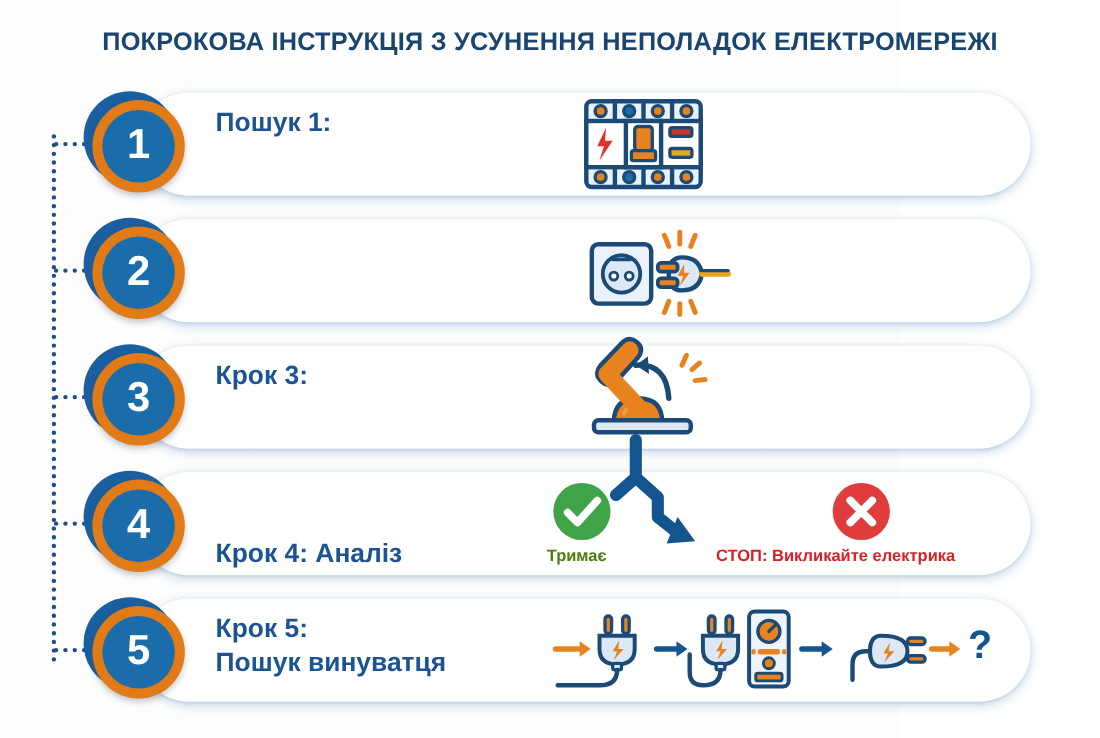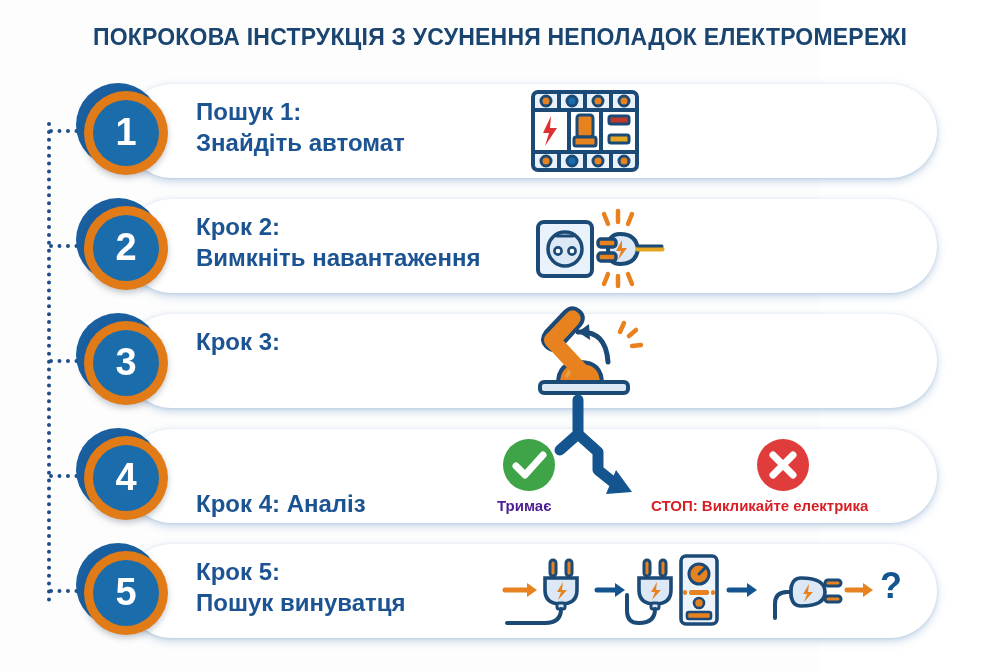--- a/index.html
+++ b/index.html
@@ -104,21 +104,21 @@
   
   .icon-slot{position:absolute;}
 
   
   .lbl{
     position:absolute;
     font-weight:bold;
     font-size:15px;
     white-space:nowrap;
   }
-  .lbl-ok{color:#4c1d95;}
+  .lbl-ok{color:#4d7c0f;}
   .lbl-stop{color:#d81f26;}
 
   svg{display:block;overflow:visible;}
 </style>
 </head>
 <body>
 
 <div id="infographic">
 
   <div class="title">ПОКРОКОВА ІНСТРУКЦІЯ З УСУНЕННЯ НЕПОЛАДОК ЕЛЕКТРОМЕРЕЖІ</div>
@@ -132,21 +132,20 @@
 
   <div class="card" style="top:84px"></div>
   <div class="badge" style="top:83px">
     <div class="back"></div>
     <div class="ring"></div>
     <div class="inner"></div>
     <div class="num">1</div>
   </div>
   <div class="steptext" style="top:96px">
     <span class="l1">Пошук 1:</span>
-    <span class="l2">Знайдіть автомат</span>
   </div>
   <div class="icon-slot" style="left:525px;top:88px">
     <svg width="120" height="86" viewBox="0 0 120 86">
       <rect x="8" y="4" width="104" height="78" rx="5" fill="#e9f1fa" stroke="#1b4a77" stroke-width="4"></rect>
       <rect x="8" y="22" width="104" height="42" fill="#ffffff" stroke="#1b4a77" stroke-width="4"></rect>
       <line x1="34" y1="4" x2="34" y2="22" stroke="#1b4a77" stroke-width="4"></line>
       <line x1="60" y1="4" x2="60" y2="22" stroke="#1b4a77" stroke-width="4"></line>
       <line x1="86" y1="4" x2="86" y2="22" stroke="#1b4a77" stroke-width="4"></line>
       <line x1="34" y1="64" x2="34" y2="82" stroke="#1b4a77" stroke-width="4"></line>
       <line x1="60" y1="64" x2="60" y2="82" stroke="#1b4a77" stroke-width="4"></line>
@@ -168,24 +167,20 @@
     </svg>
   </div>
 
   <div class="card" style="top:199px"></div>
   <div class="badge" style="top:198px">
     <div class="back"></div>
     <div class="ring"></div>
     <div class="inner"></div>
     <div class="num">2</div>
   </div>
-  <div class="steptext" style="top:211px">
-    <span class="l1">Крок 2:</span>
-    <span class="l2">Вимкніть навантаження</span>
-  </div>
   <div class="icon-slot" style="left:534px;top:208px">
     <svg width="136" height="80" viewBox="0 0 136 80">
       <rect x="4" y="14" width="54" height="54" rx="6" fill="#e9f1fa" stroke="#1b4a77" stroke-width="4"></rect>
       <circle cx="31" cy="41" r="17" fill="#dce8f5" stroke="#1b4a77" stroke-width="3.5"></circle>
       <circle cx="24" cy="43" r="3.6" fill="#ffffff" stroke="#1b4a77" stroke-width="2.6"></circle>
       <circle cx="38" cy="43" r="3.6" fill="#ffffff" stroke="#1b4a77" stroke-width="2.6"></circle>
       <path d="M23 28 h16" stroke="#1b4a77" stroke-width="3.2" fill="none" stroke-linecap="round"></path>
       <path d="M86 26 q16 0 18 15 q-2 15 -18 15 q-12 0 -12 -15 q0 -15 12 -15 Z" fill="#dce8f5" stroke="#1b4a77" stroke-width="4"></path>
       <rect x="64" y="31" width="18" height="8" rx="3" fill="#e8821e" stroke="#1b4a77" stroke-width="3.4"></rect>
       <rect x="64" y="45" width="18" height="8" rx="3" fill="#e8821e" stroke="#1b4a77" stroke-width="3.4"></rect>

